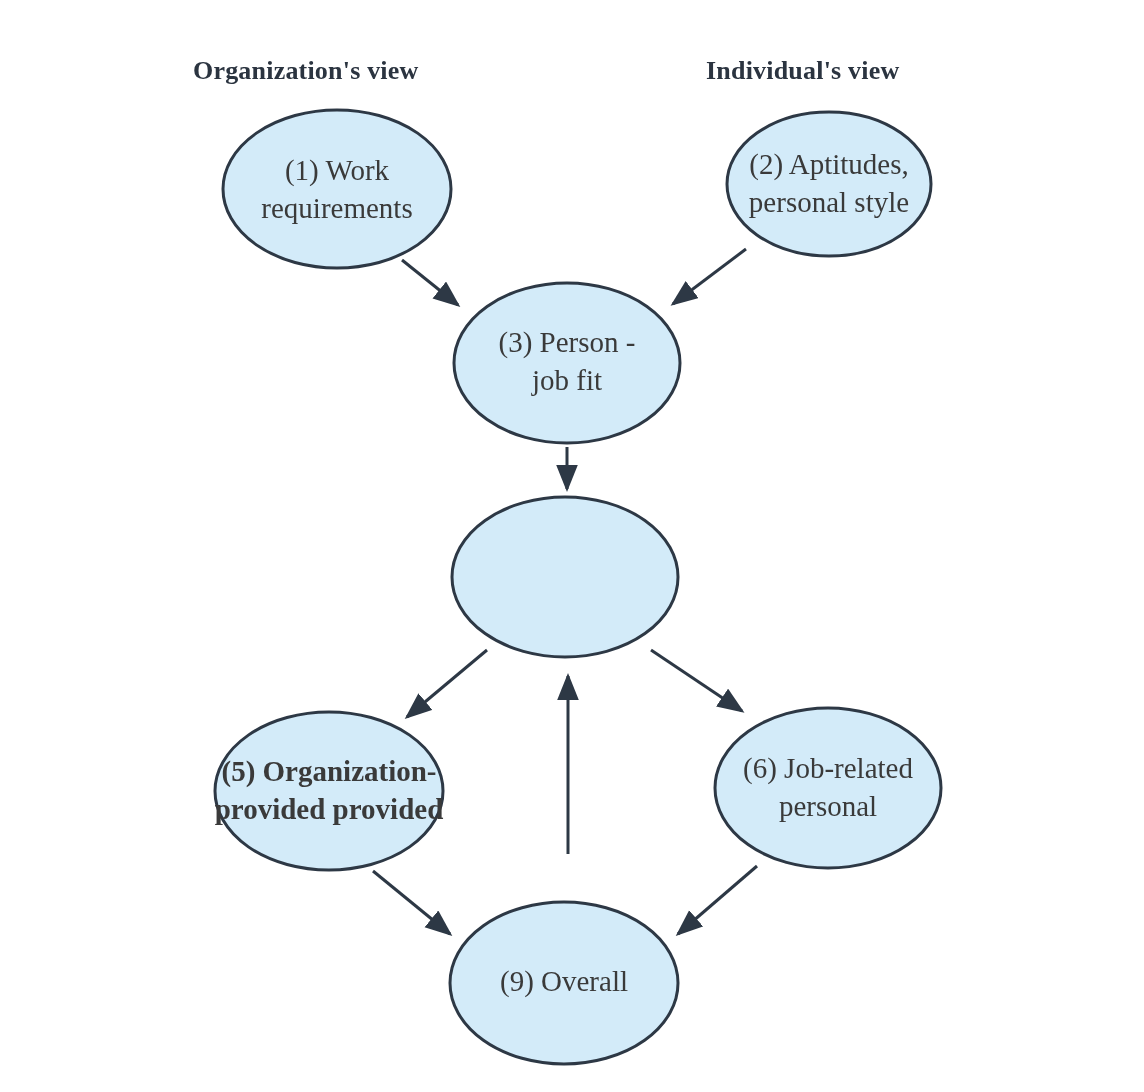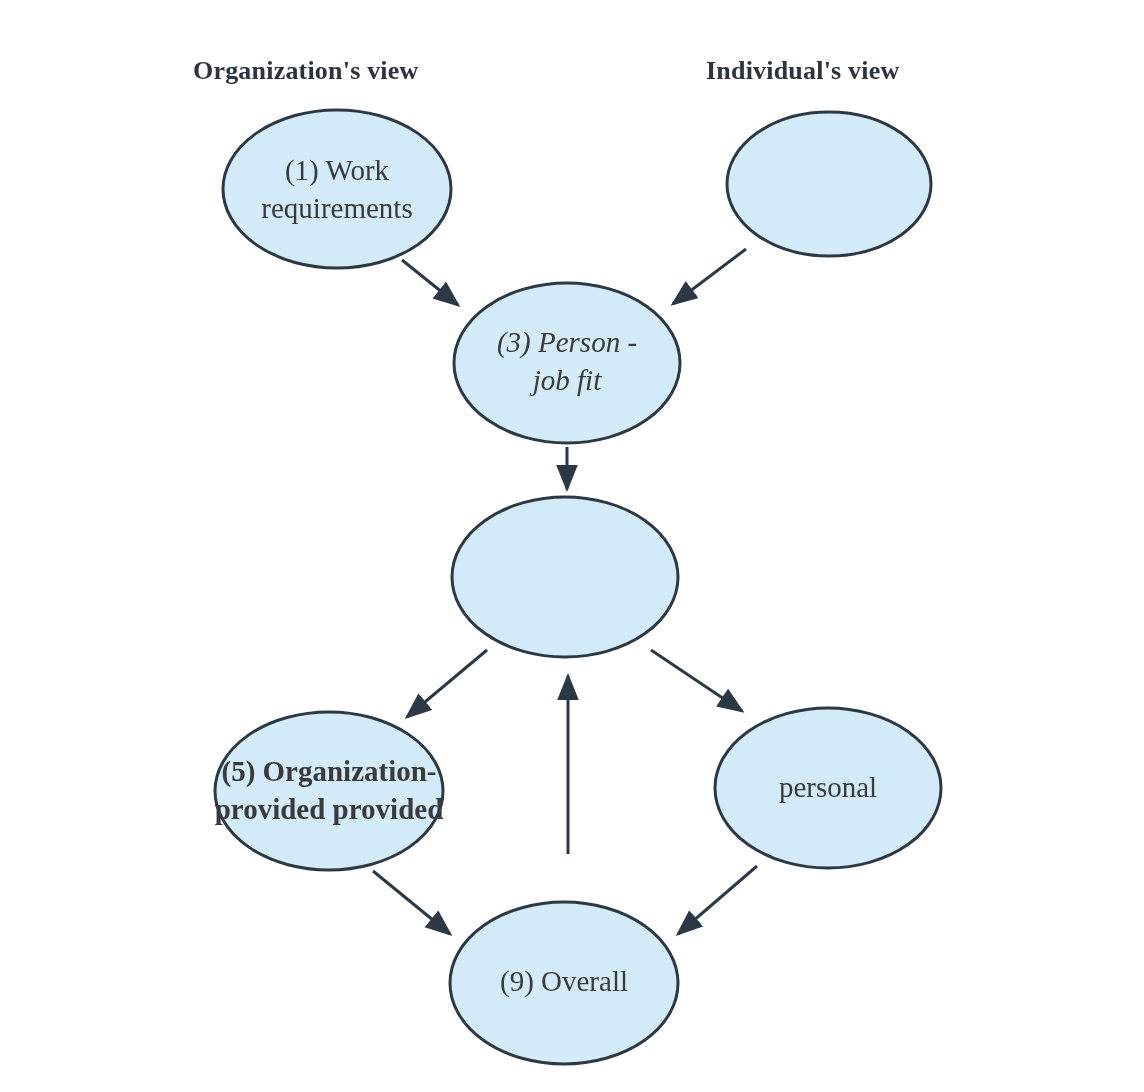--- a/index.html
+++ b/index.html
@@ -86,28 +86,33 @@
     <ellipse cx="564" cy="983" rx="114" ry="81"></ellipse>
   </svg>
 
   <div class="col-header left">Organization's view</div>
   <div class="col-header right">Individual's view</div>
 
   <div class="node-label" style="left:337px; top:189px;">
     <span>(1) Work</span>
     <span>requirements</span>
   </div>
-  <div class="node-label" style="left:567px; top:361px;font-style:italic;">
+  <div class="node-label" style="left:829px; top:183px;">
+    <span>(2) Aptitudes,</span>
+    <span>personal style</span>
+  </div>
+  <div class="node-label" style="left:567px; top:361px;">
     <span>(3) Person -</span>
     <span>job fit</span>
   </div>
   <div class="node-label" style="left:329px; top:790px;font-weight:bold;">
     <span>(5) Organization-</span>
     <span>provided provided</span>
   </div>
   <div class="node-label" style="left:828px; top:787px;">
+    <span>(6) Job-related</span>
     <span>personal</span>
   </div>
   <div class="node-label" style="left:564px; top:981px;">
     <span>(9) Overall</span>
   </div>
 
 </div>
 
 </body></html>

